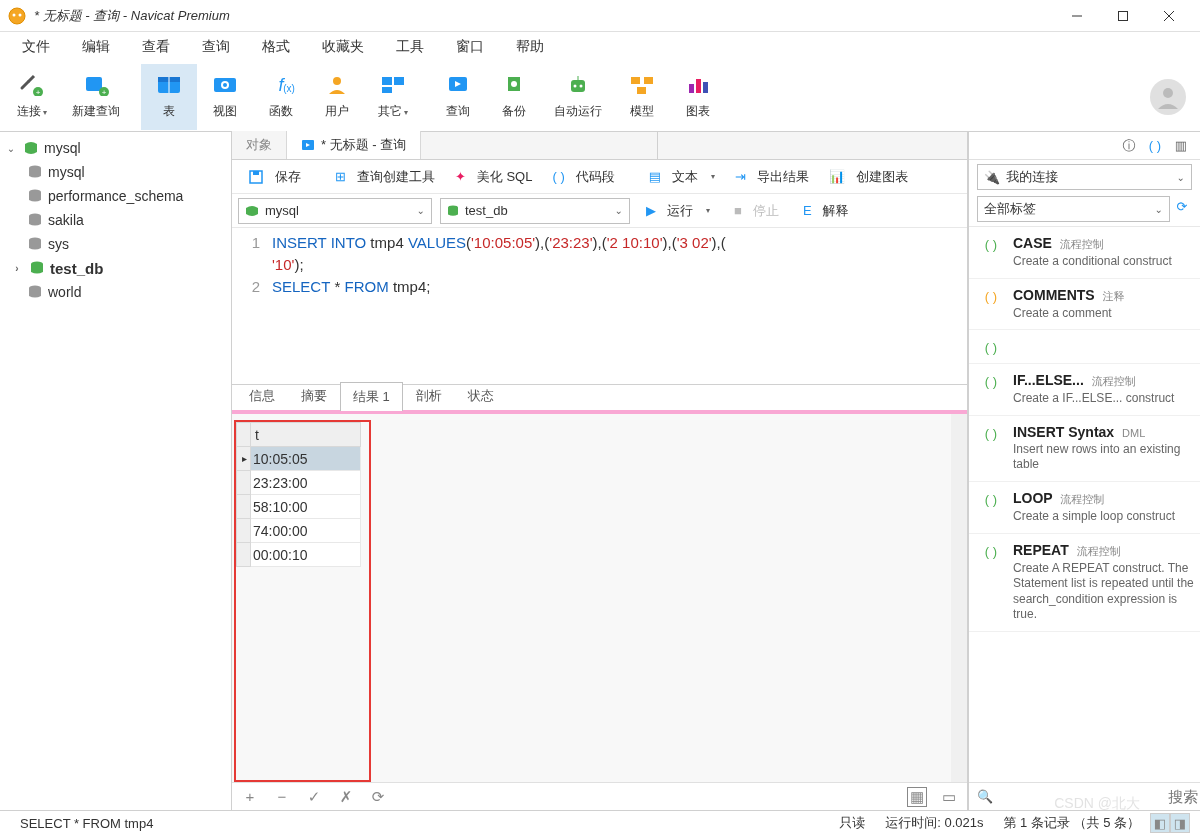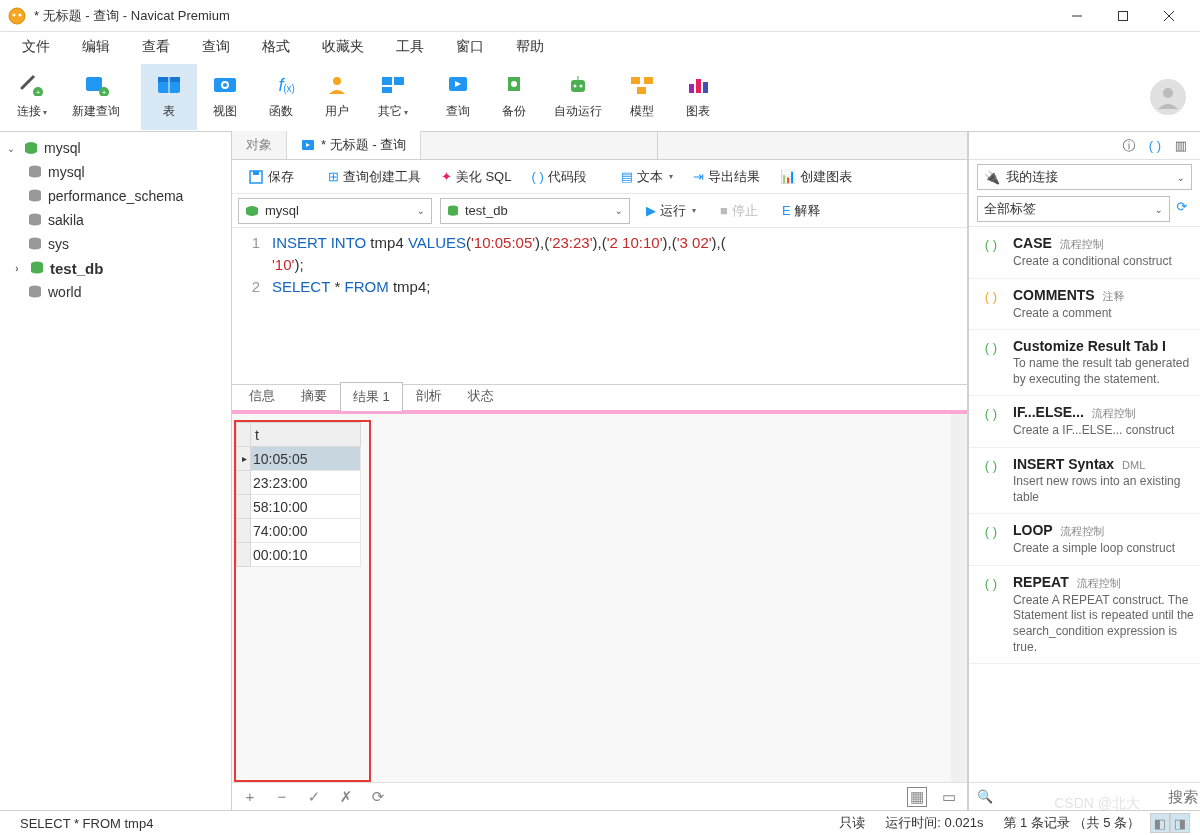--- a/index.html
+++ b/index.html
@@ -1,19 +1,19 @@
 <!DOCTYPE html>
 <html><head>
 <meta charset="utf-8">
 <style>
 * { margin:0; padding:0; box-sizing:border-box; font-family:"Microsoft YaHei","Segoe UI",sans-serif; }
 body { width:1200px; height:835px; background:#fff; overflow:hidden; font-size:13px; color:#333; }
 .titlebar { height:32px; display:flex; align-items:center; padding:0 8px; border-bottom:1px solid #e0e0e0; }
 .titlebar .app-icon { width:18px; height:18px; margin-right:8px; display:flex; align-items:center; justify-content:center; }
-.titlebar .title { flex:1; font-size:13px; }
+.titlebar .title { flex:1; font-size:13px;font-style:italic; }
 .titlebar .wbtn { width:46px; height:32px; display:flex; align-items:center; justify-content:center; color:#333; }
 .menubar { height:30px; display:flex; align-items:center; padding:0 8px; gap:4px; }
 .menubar .mitem { padding:4px 14px; font-size:14px; }
 .toolbar { height:70px; display:flex; align-items:center; padding:0 4px; border-bottom:1px solid #d0d0d0; }
 .tb-item { display:flex; flex-direction:column; align-items:center; justify-content:center; padding:4px 12px; font-size:12px; gap:6px; height:66px; }
 .tb-item.active { background:#d8e8f5; }
 .tb-icon { width:32px; height:24px; display:flex; align-items:center; justify-content:center; }
 .tb-chev { font-size:8px; color:#666; margin-left:2px; }
 .tb-sep { width:1px; height:40px; background:transparent; margin:0 4px; }
 .avatar { width:36px; height:36px; border-radius:50%; background:#e0e0e0; margin-left:auto; margin-right:10px; display:flex; align-items:center; justify-content:center; }
@@ -22,21 +22,21 @@
 .tree-row { display:flex; align-items:center; height:24px; padding-left:4px; gap:4px; font-size:14px; }
 .tree-row .arrow { width:14px; font-size:10px; color:#666; text-align:center; }
 .tree-row .dbicon { width:18px; height:16px; display:flex; align-items:center; justify-content:center; }
 .tree-row.child { padding-left:26px; }
 .tree-row.bold { font-weight:bold; font-size:15px; }
 .center { flex:1; display:flex; flex-direction:column; border-right:1px solid #d0d0d0; }
 .tabstrip { height:28px; display:flex; align-items:flex-end; background:#f5f5f5; border-bottom:1px solid #d0d0d0; }
 .tab { height:28px; padding:0 14px; display:flex; align-items:center; gap:6px; font-size:13px; background:#f5f5f5; border-right:1px solid #d8d8d8; color:#888; }
 .tab.active { background:#fff; color:#333; }
 .querytb { height:34px; display:flex; align-items:center; gap:4px; padding:0 8px; border-bottom:1px solid #e8e8e8; font-size:13px; }
-.qbtn { display:flex; align-items:center; gap:4px; padding:2px 8px; }
+.qbtn { display:flex; align-items:center; gap:11px; padding:2px 8px; }
 .conrow { height:34px; display:flex; align-items:center; gap:8px; padding:0 6px; border-bottom:1px solid #e8e8e8; }
 .combobox { border:1px solid #c0c0c0; height:26px; display:flex; align-items:center; padding:0 6px; background:#fff; gap:6px; }
 .combobox .chev { margin-left:auto; color:#666; font-size:10px; }
 .editor { flex:0 0 156px; overflow:hidden; font-family:Consolas,monospace; font-size:15px; display:flex; padding-top:4px; background:#fff; }
 .gutter { width:40px; text-align:right; color:#999; padding-right:12px; }
 .gutter div { height:22px; line-height:22px; }
 .code { flex:1; }
 .code div { height:22px; line-height:22px; white-space:pre; }
 .kw { color:#1565c0; font-weight:500; }
 .str { color:#c62828; }
@@ -498,24 +498,20 @@
         </div>
       <div class="snippet">
           <span class="sn-icon" style="color:#f5a623;">( )</span>
           <div class="sn-body">
             <div class="sn-title"><span>COMMENTS</span> <span class="sn-sub">注释</span></div>
             <div class="sn-desc">Create a comment</div>
           </div>
         </div>
       <div class="snippet">
           <span class="sn-icon" style="color:#4caf50;">( )</span>
-          <div class="sn-body">
-            <div class="sn-title"><span>Customize Result Tab I</span></div>
-            <div class="sn-desc">To name the result tab generated by executing the statement.</div>
-          </div>
         </div>
       <div class="snippet">
           <span class="sn-icon" style="color:#4caf50;">( )</span>
           <div class="sn-body">
             <div class="sn-title"><span>IF...ELSE...</span> <span class="sn-sub">流程控制</span></div>
             <div class="sn-desc">Create a IF...ELSE... construct</div>
           </div>
         </div>
       <div class="snippet">
           <span class="sn-icon" style="color:#4caf50;">( )</span>

